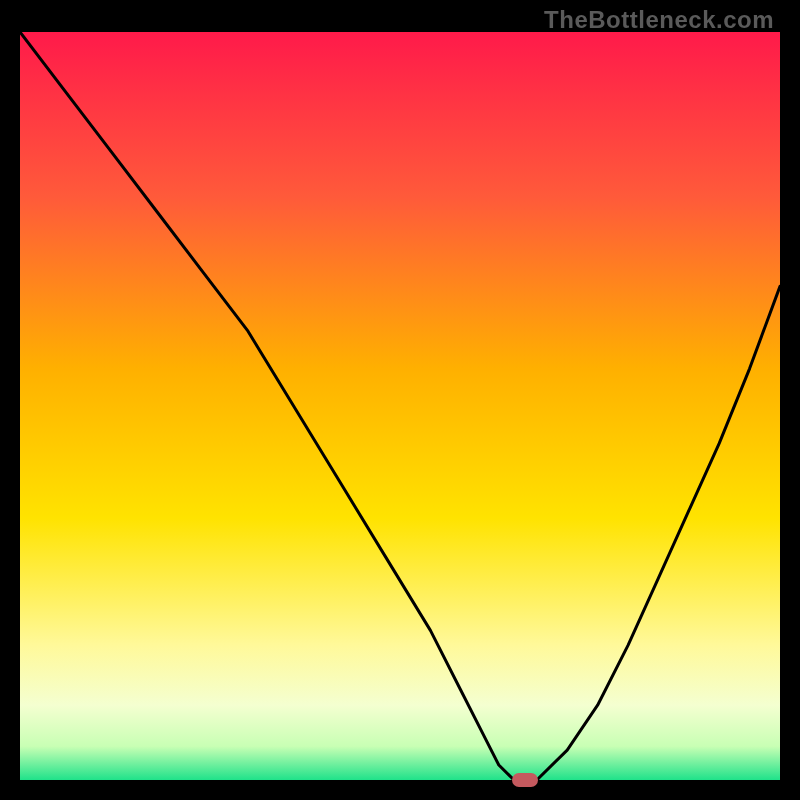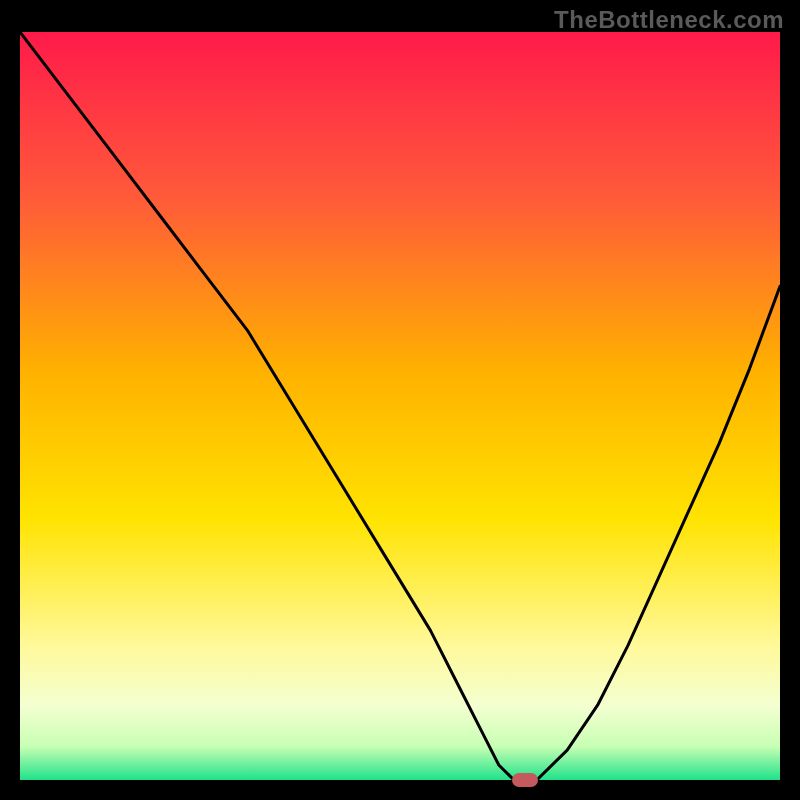--- a/index.html
+++ b/index.html
@@ -13,21 +13,21 @@
   }
   .frame {
     position: relative;
     width: 800px;
     height: 800px;
     background: #000;
   }
   .watermark {
     position: absolute;
     top: 6px;
-    right: 16px;
+    right: 26px;
     color: #5a5a5a;
     font-size: 24px;
     font-weight: bold;
     letter-spacing: 0.5px;
     z-index: 10;
   }
   .plot {
     position: absolute;
     left: 20px;
     top: 32px;

